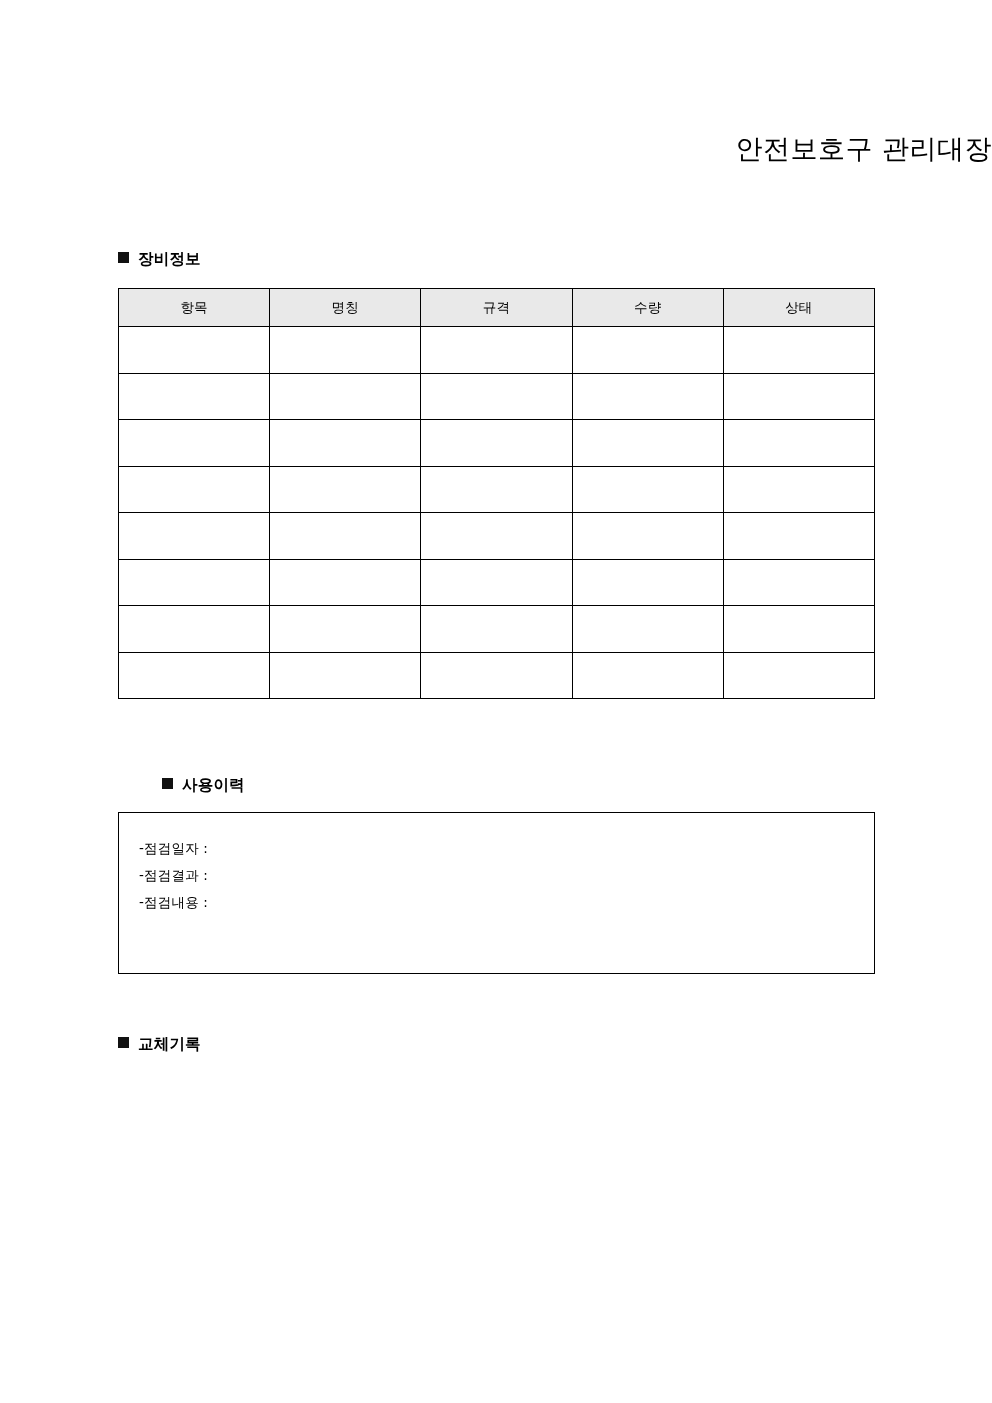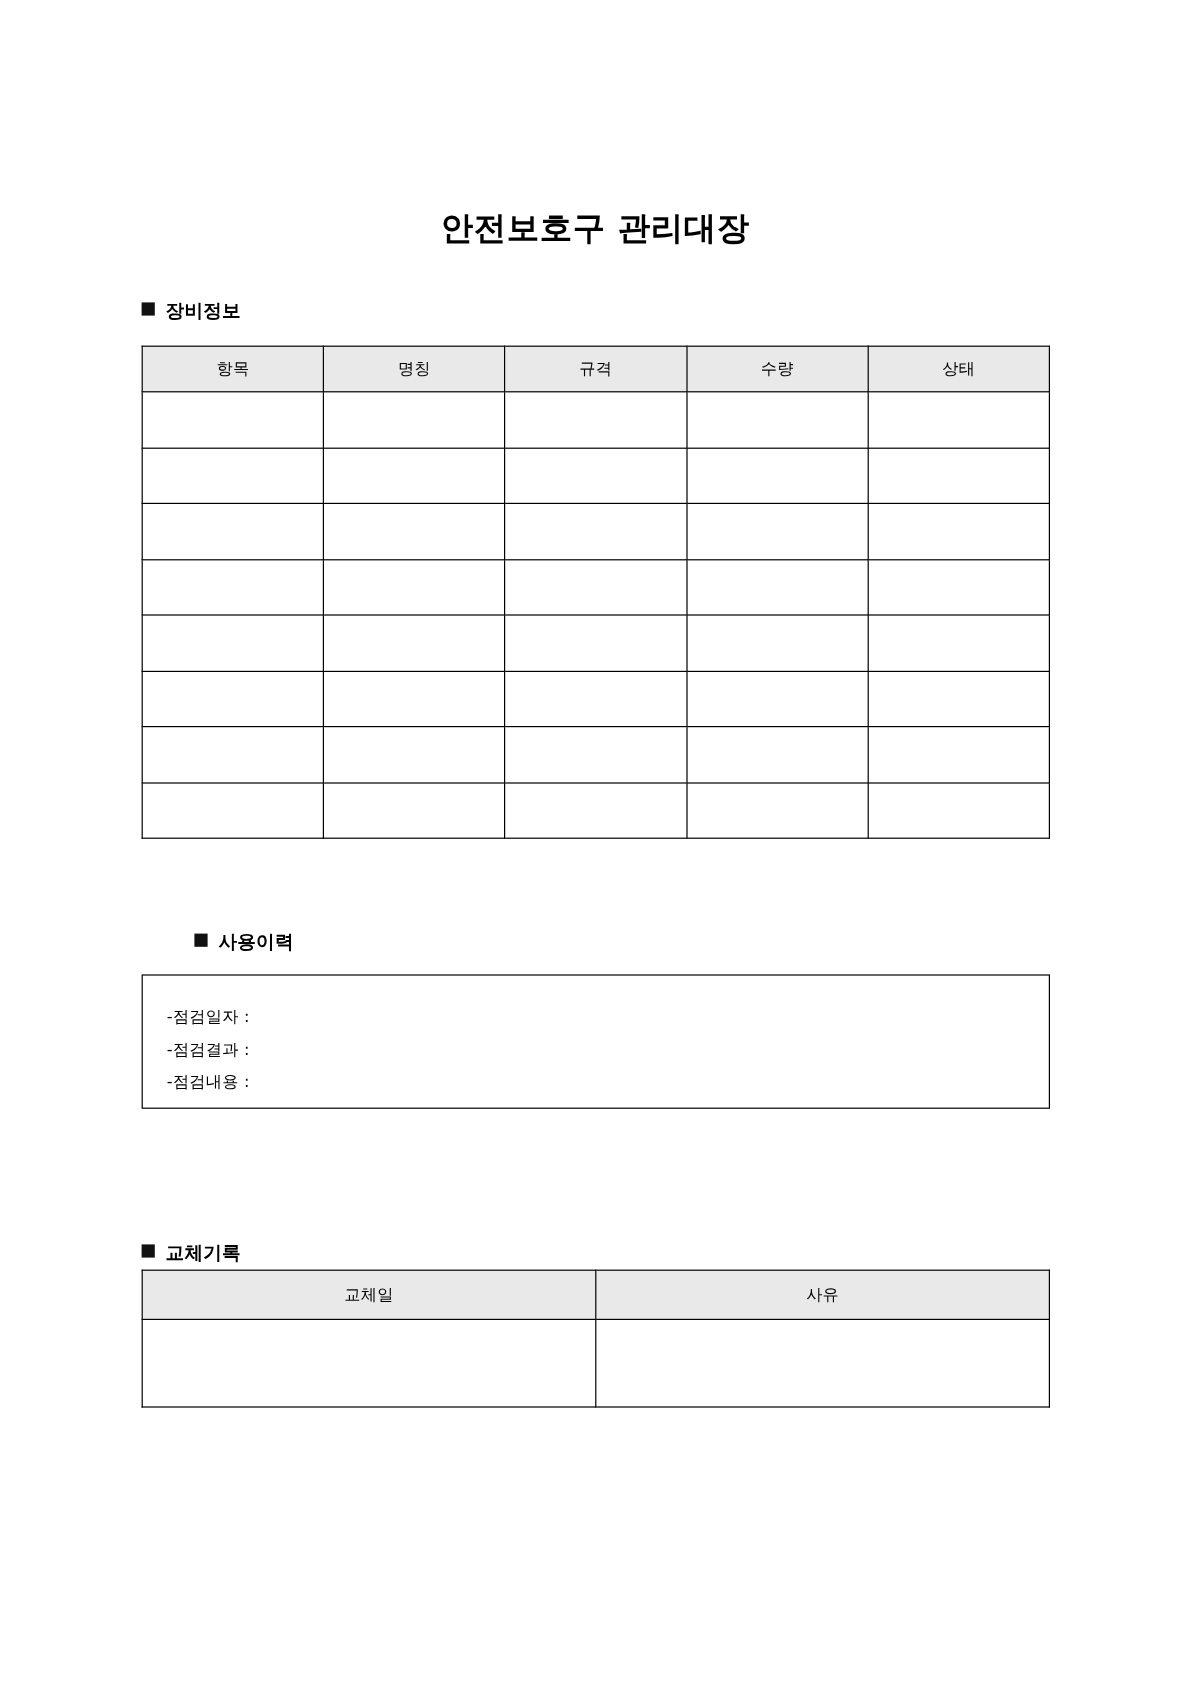--- a/index.html
+++ b/index.html
@@ -21,26 +21,25 @@
     inset: 0;
     background: #ffffff;
   }
 
   
   .doc-title {
     position: absolute;
     left: 0;
     right: 0;
     top: 133px;
-    text-align: center;
+    text-align: right;
     font-size: 27px;
-    font-weight: bold;
+    font-weight: normal;
     letter-spacing: 0.5px;
     line-height: 1.2;
-    margin-top: 42px;
   }
 
   
   .section-heading {
     position: absolute;
     left: 118px;
     font-size: 15.5px;
     font-weight: bold;
     letter-spacing: 0.2px;
     white-space: nowrap;
@@ -92,21 +91,21 @@
   #replacement-table { top: 1058px; }
   #replacement-table th { height: 40px; }
   #replacement-table td { height: 72px; }
 
   
   .usage-box {
     position: absolute;
     left: 118px;
     top: 812px;
     width: 757px;
-    height: 112px;
+    height: 162px;
     border: 1.4px solid #000000;
     background: #ffffff;
     box-sizing: border-box;
     padding: 22px 0 0 20px;
   }
   .usage-line {
     font-size: 13.5px;
     line-height: 27px;
     letter-spacing: 0.2px;
     white-space: pre;
@@ -200,32 +199,14 @@
   <div class="usage-box">
     <div class="usage-line">-점검일자 :</div>
     <div class="usage-line">-점검결과 :</div>
     <div class="usage-line">-점검내용 :</div>
   </div>
 
   <div class="section-heading sh-replace">
     <span class="bullet"></span><span>교체기록</span>
   </div>
 
-  <table class="tbl" id="replacement-table">
-    <colgroup>
-      <col style="width:50%">
-      <col style="width:50%">
-    </colgroup>
-    <thead>
-      <tr>
-        <th>교체일</th>
-        <th>사유</th>
-      </tr>
-    </thead>
-    <tbody>
-      <tr>
-        <td></td>
-        <td></td>
-      </tr>
-    </tbody>
-  </table>
 
 </div>
 
 </body></html>

